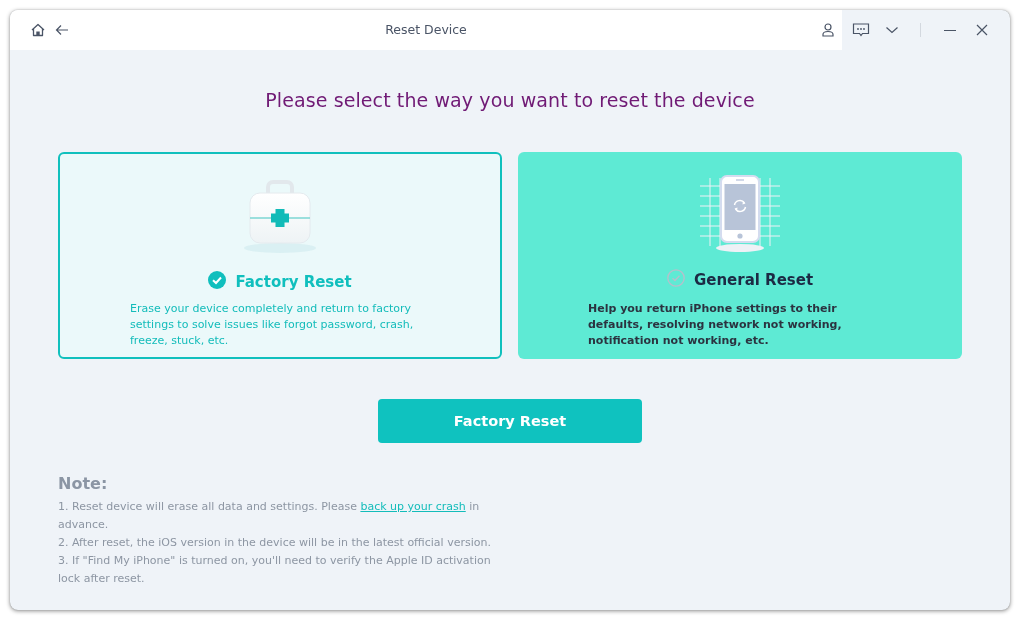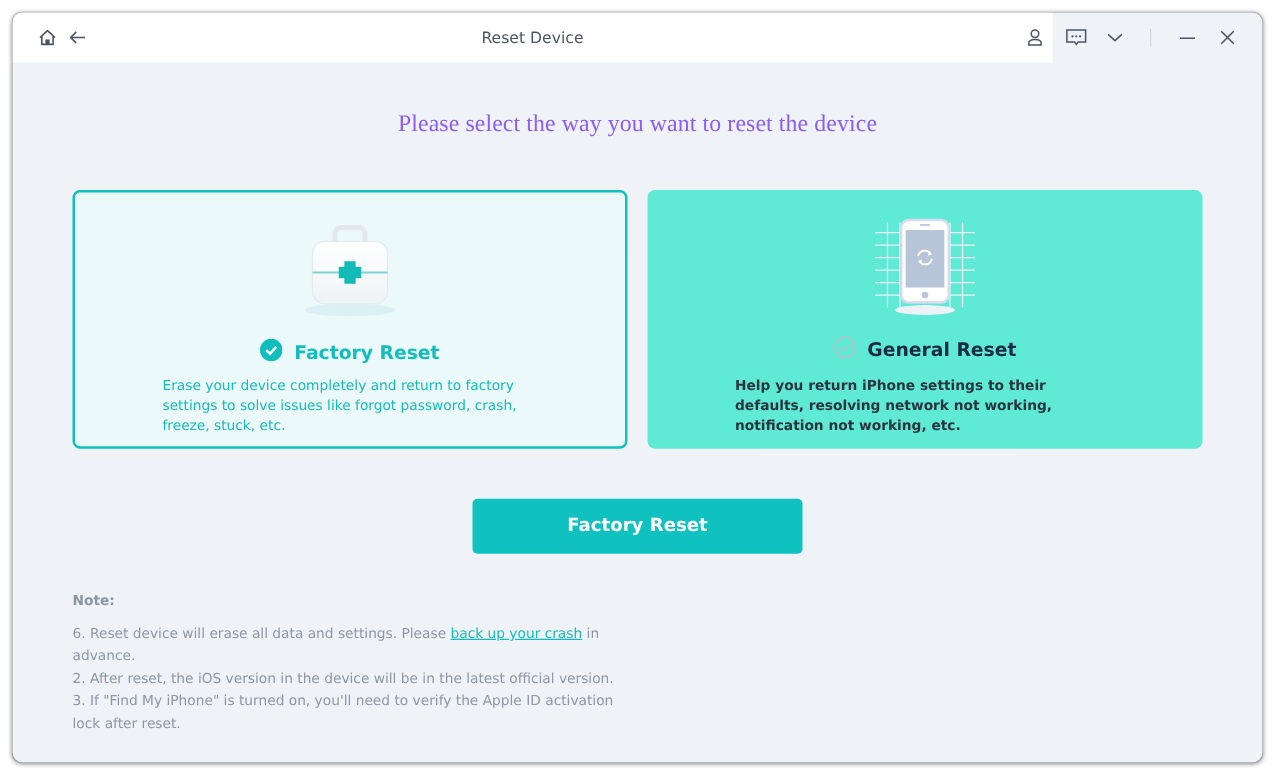--- a/index.html
+++ b/index.html
@@ -18,21 +18,21 @@
     .tb-icon { position: absolute; top: 10px; width: 20px; height: 20px; display: flex; align-items: center; justify-content: center; cursor: pointer; }
     .tb-icon svg { display: block; }
     .title-text {
       position: absolute; left: 0; right: 0; top: 12px; text-align: center;
       font-size: 12.5px; color: #4a5466;
     }
     .tb-sep { position: absolute; left: 910px; top: 13px; width: 1px; height: 14px; background: #d3d8df; }
 
     .heading {
       position: absolute; left: 0; width: 1000px; top: 79px; text-align: center;
-      font-size: 19px; color: #8b5cf6; letter-spacing: 0.1px; font-family: Liberation Serif, serif;
+      font-size: 19px; color: #701a75; letter-spacing: 0.1px;
     }
 
     .card {
       position: absolute; top: 142px; width: 444px; height: 207px;
       background: #5eead4; border-radius: 6px; cursor: pointer;
     }
     .card.selected { left: 48px; background: #ebf9fa; border: 2px solid #10c0bd; }
     .card.plain { left: 508px; top: 142px; }
 
     .card-illus { position: absolute; left: 50%; transform: translateX(-50%); top: 22px; width: 100px; height: 80px; }
@@ -49,21 +49,21 @@
     .selected .card-desc { color: #13bcba; top: 147px; }
     .plain .card-desc { color: #2b3340; top: 149px; font-weight: bold; }
 
     .primary-btn {
       position: absolute; left: 368px; top: 389px; width: 264px; height: 44px;
       background: #0fc2bf; border-radius: 4px; border: none; color: #ffffff;
       font-family: "DejaVu Sans", "Liberation Sans", sans-serif;
       font-size: 14.5px; font-weight: bold; cursor: pointer;
     }
 
-    .note-label { position: absolute; left: 48px; top: 464px; font-size: 11px; font-weight: bold; color: #8b95a4; }
+    .note-label { position: absolute; left: 48px; top: 464px; font-size: 16px; font-weight: bold; color: #8b95a4; }
     .notes-col { position: absolute; top: 488px; font-size: 11px; line-height: 18px; color: #8d96a3; }
     .notes-left { left: 48px; width: 450px; }
     .notes-right { left: 507px; width: 420px; }
     .notes-col p { margin: 0; }
     .link { color: #13bcba; text-decoration: underline; cursor: pointer; }
   </style>
 </head>
 <body>
 
 <div class="window">
@@ -179,17 +179,17 @@
       </span>
       <span class="card-title">General Reset</span>
     </div>
     <div class="card-desc">Help you return iPhone settings to their defaults, resolving network not working, notification not working, etc.</div>
   </div>
 
   <button class="primary-btn">Factory Reset</button>
 
   <div class="note-label">Note:</div>
   <div class="notes-col notes-left">
-    <p><span>6. Reset device will erase all data and settings. Please </span><span class="link">back up your crash</span><span> in advance.</span></p>
+    <p><span>1. Reset device will erase all data and settings. Please </span><span class="link">back up your crash</span><span> in advance.</span></p>
     <p>2. After reset, the iOS version in the device will be in the latest official version.</p>
     <p>3. If "Find My iPhone" is turned on, you'll need to verify the Apple ID activation lock after reset.</p>
   </div>
 </div>
 
 </body></html>

